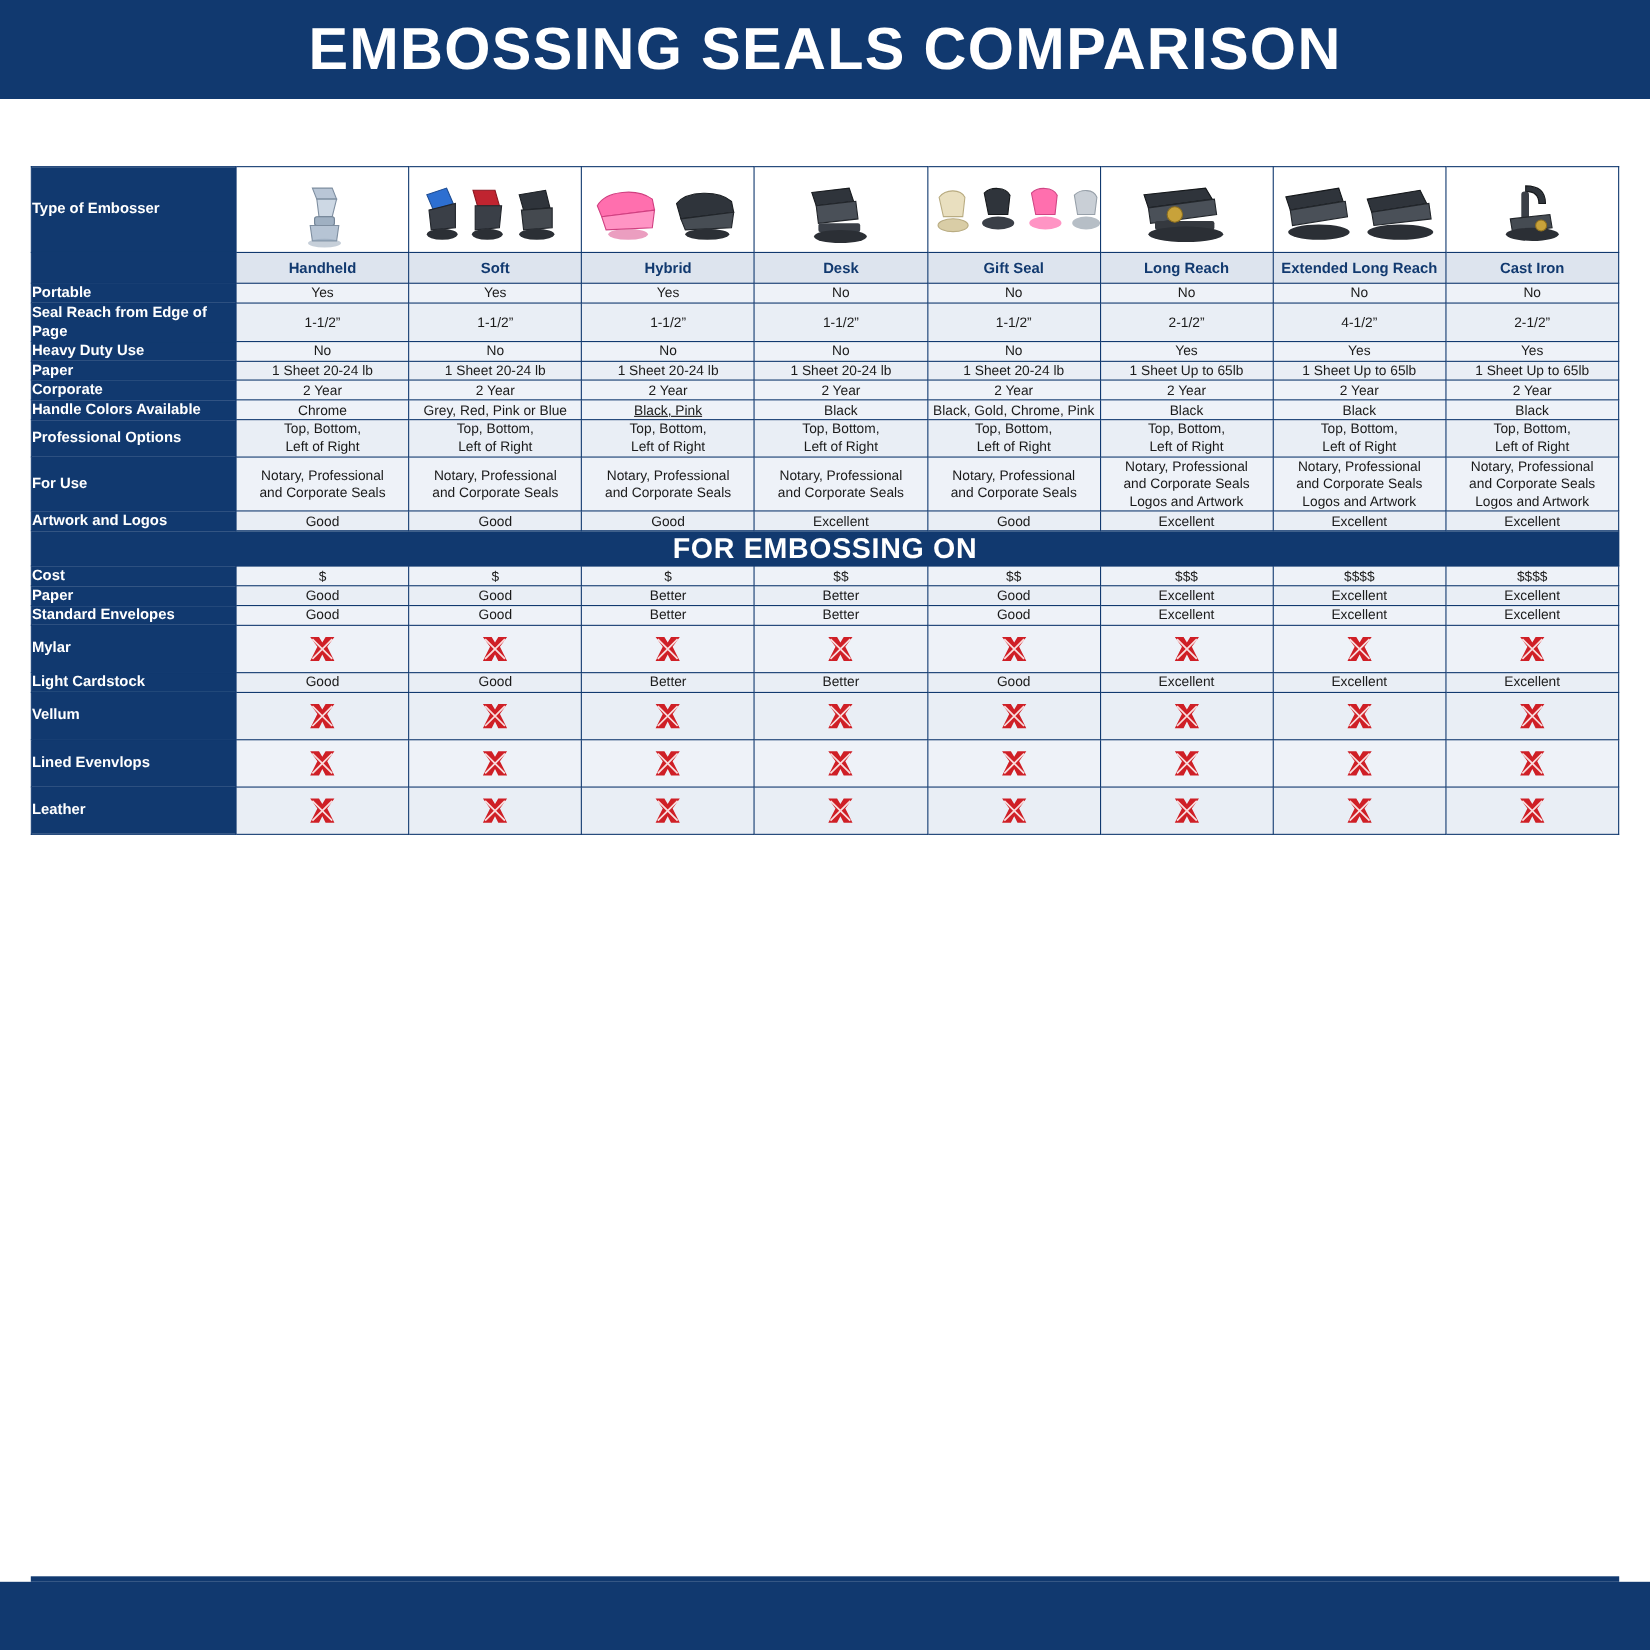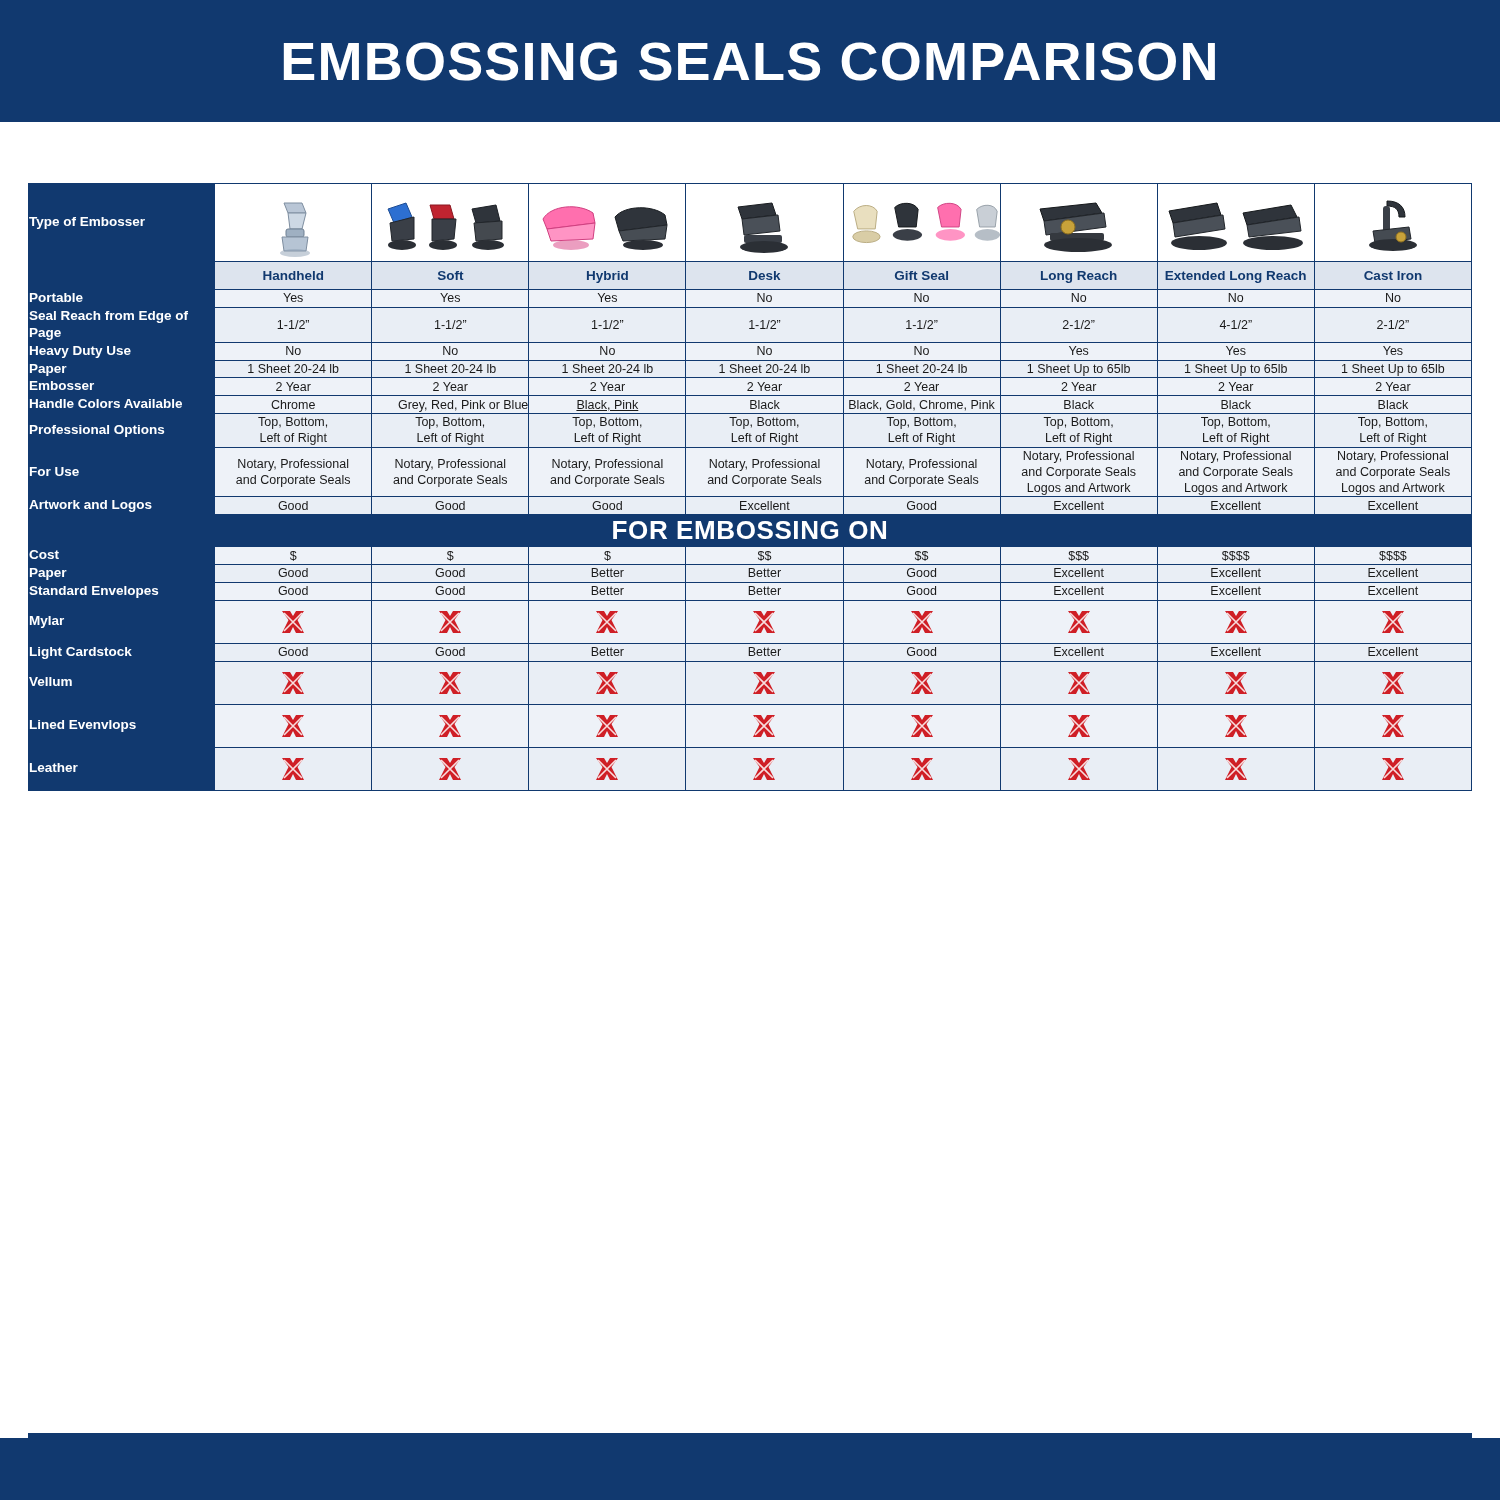--- a/index.html
+++ b/index.html
@@ -12,21 +12,21 @@
   .page {
     position: relative;
     width: 1500px; height: 1500px;
     background: #ffffff;
     display: flex;
     flex-direction: column;
   }
   
   .header {
     background: #11396f;
-    height: 122px;
+    height: 90px;
     display: flex;
     align-items: center;
     justify-content: center;
     flex: none;
   }
   .header-title {
     color: #ffffff;
     font-size: 54px;
     font-weight: bold;
     letter-spacing: 1.2px;
@@ -305,34 +305,34 @@
             <td class="cell" style="white-space: pre-line;">1 Sheet 20-24 lb</td>
             <td class="cell" style="white-space: pre-line;">1 Sheet 20-24 lb</td>
             <td class="cell" style="white-space: pre-line;">1 Sheet 20-24 lb</td>
             <td class="cell" style="white-space: pre-line;">1 Sheet 20-24 lb</td>
             <td class="cell" style="white-space: pre-line;">1 Sheet 20-24 lb</td>
             <td class="cell" style="white-space: pre-line;">1 Sheet Up to 65lb</td>
             <td class="cell" style="white-space: pre-line;">1 Sheet Up to 65lb</td>
             <td class="cell" style="white-space: pre-line;">1 Sheet Up to 65lb</td>
           </tr>
           <tr>
-            <td class="rowlabel">Embosser</td>
+            <td class="rowlabel">Corporate</td>
             <td class="cell alt" style="white-space: pre-line;">2 Year</td>
             <td class="cell alt" style="white-space: pre-line;">2 Year</td>
             <td class="cell alt" style="white-space: pre-line;">2 Year</td>
             <td class="cell alt" style="white-space: pre-line;">2 Year</td>
             <td class="cell alt" style="white-space: pre-line;">2 Year</td>
             <td class="cell alt" style="white-space: pre-line;">2 Year</td>
             <td class="cell alt" style="white-space: pre-line;">2 Year</td>
             <td class="cell alt" style="white-space: pre-line;">2 Year</td>
           </tr>
           <tr>
             <td class="rowlabel">Handle Colors Available</td>
             <td class="cell alt" style="white-space: pre-line;">Chrome</td>
-            <td class="cell alt" style="white-space: pre-line; text-align: right;">Grey, Red, Pink or Blue</td>
+            <td class="cell alt" style="white-space: pre-line;">Grey, Red, Pink or Blue</td>
             <td class="cell alt" style="white-space: pre-line; text-decoration: underline;">Black, Pink</td>
             <td class="cell alt" style="white-space: pre-line;">Black</td>
             <td class="cell alt" style="white-space: pre-line;">Black, Gold, Chrome, Pink</td>
             <td class="cell alt" style="white-space: pre-line;">Black</td>
             <td class="cell alt" style="white-space: pre-line;">Black</td>
             <td class="cell alt" style="white-space: pre-line;">Black</td>
           </tr>
           <tr>
             <td class="rowlabel">Professional Options</td>
             <td class="cell" style="white-space: pre-line;">Top, Bottom,

